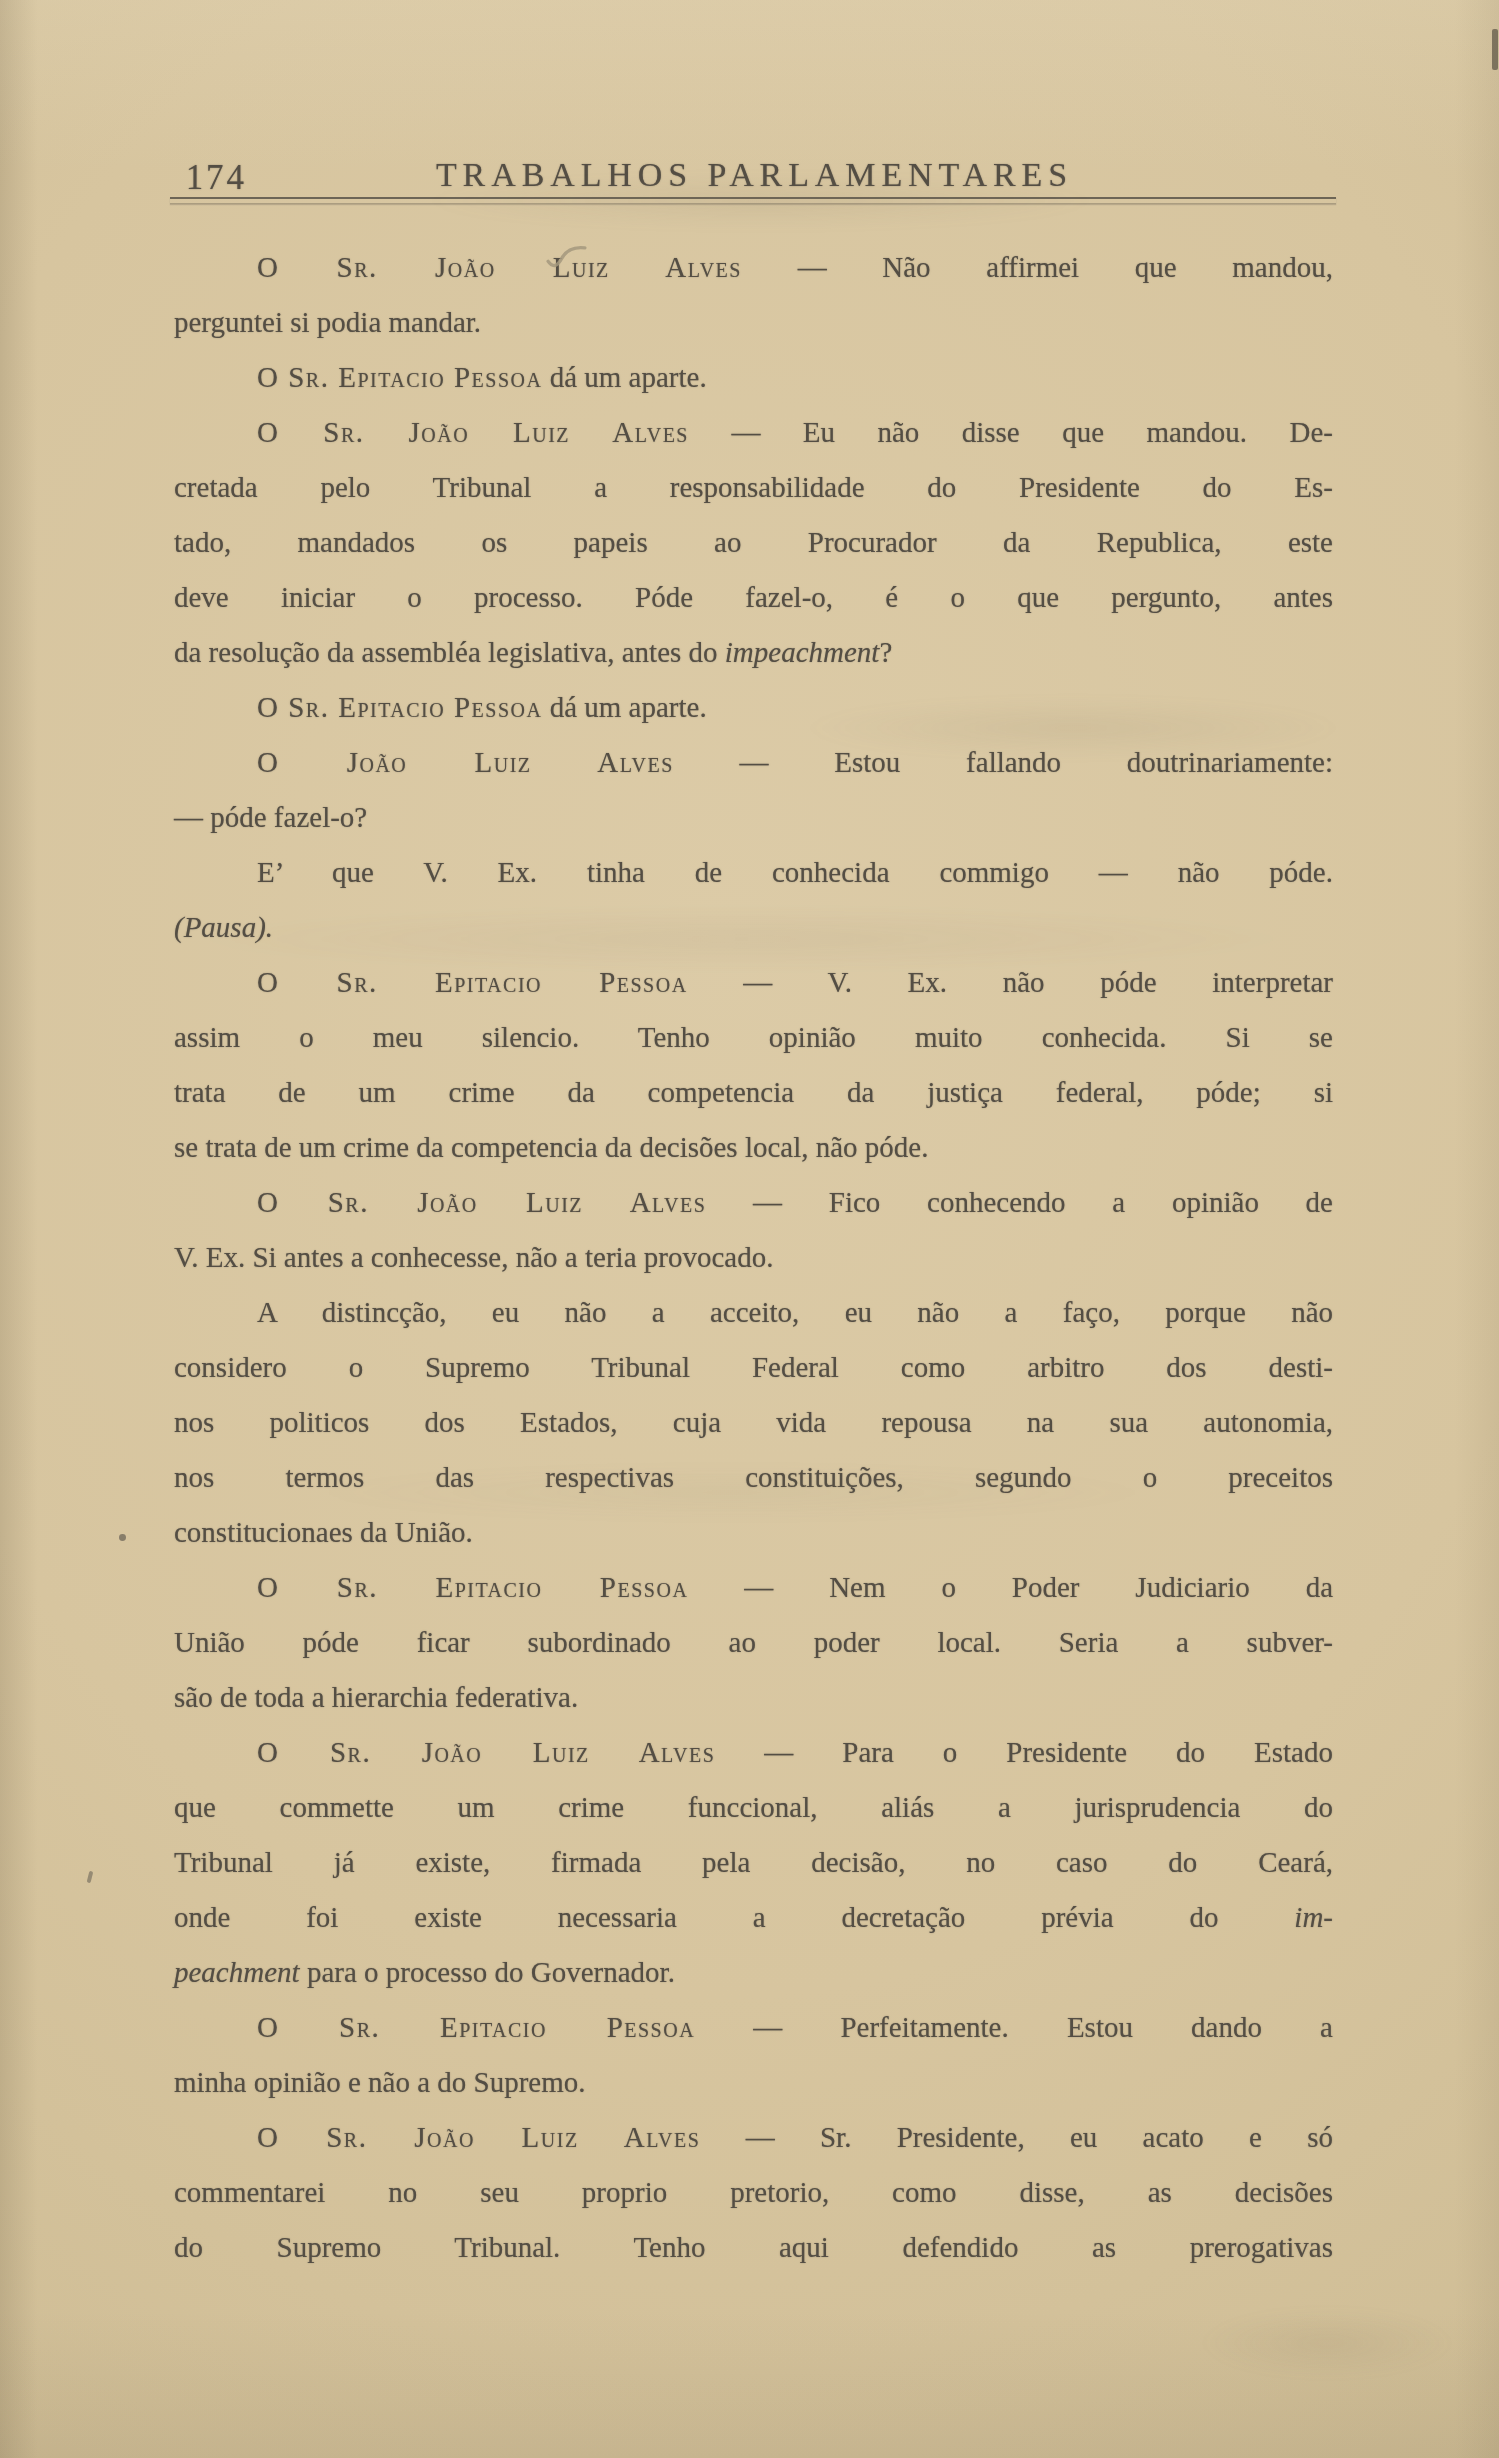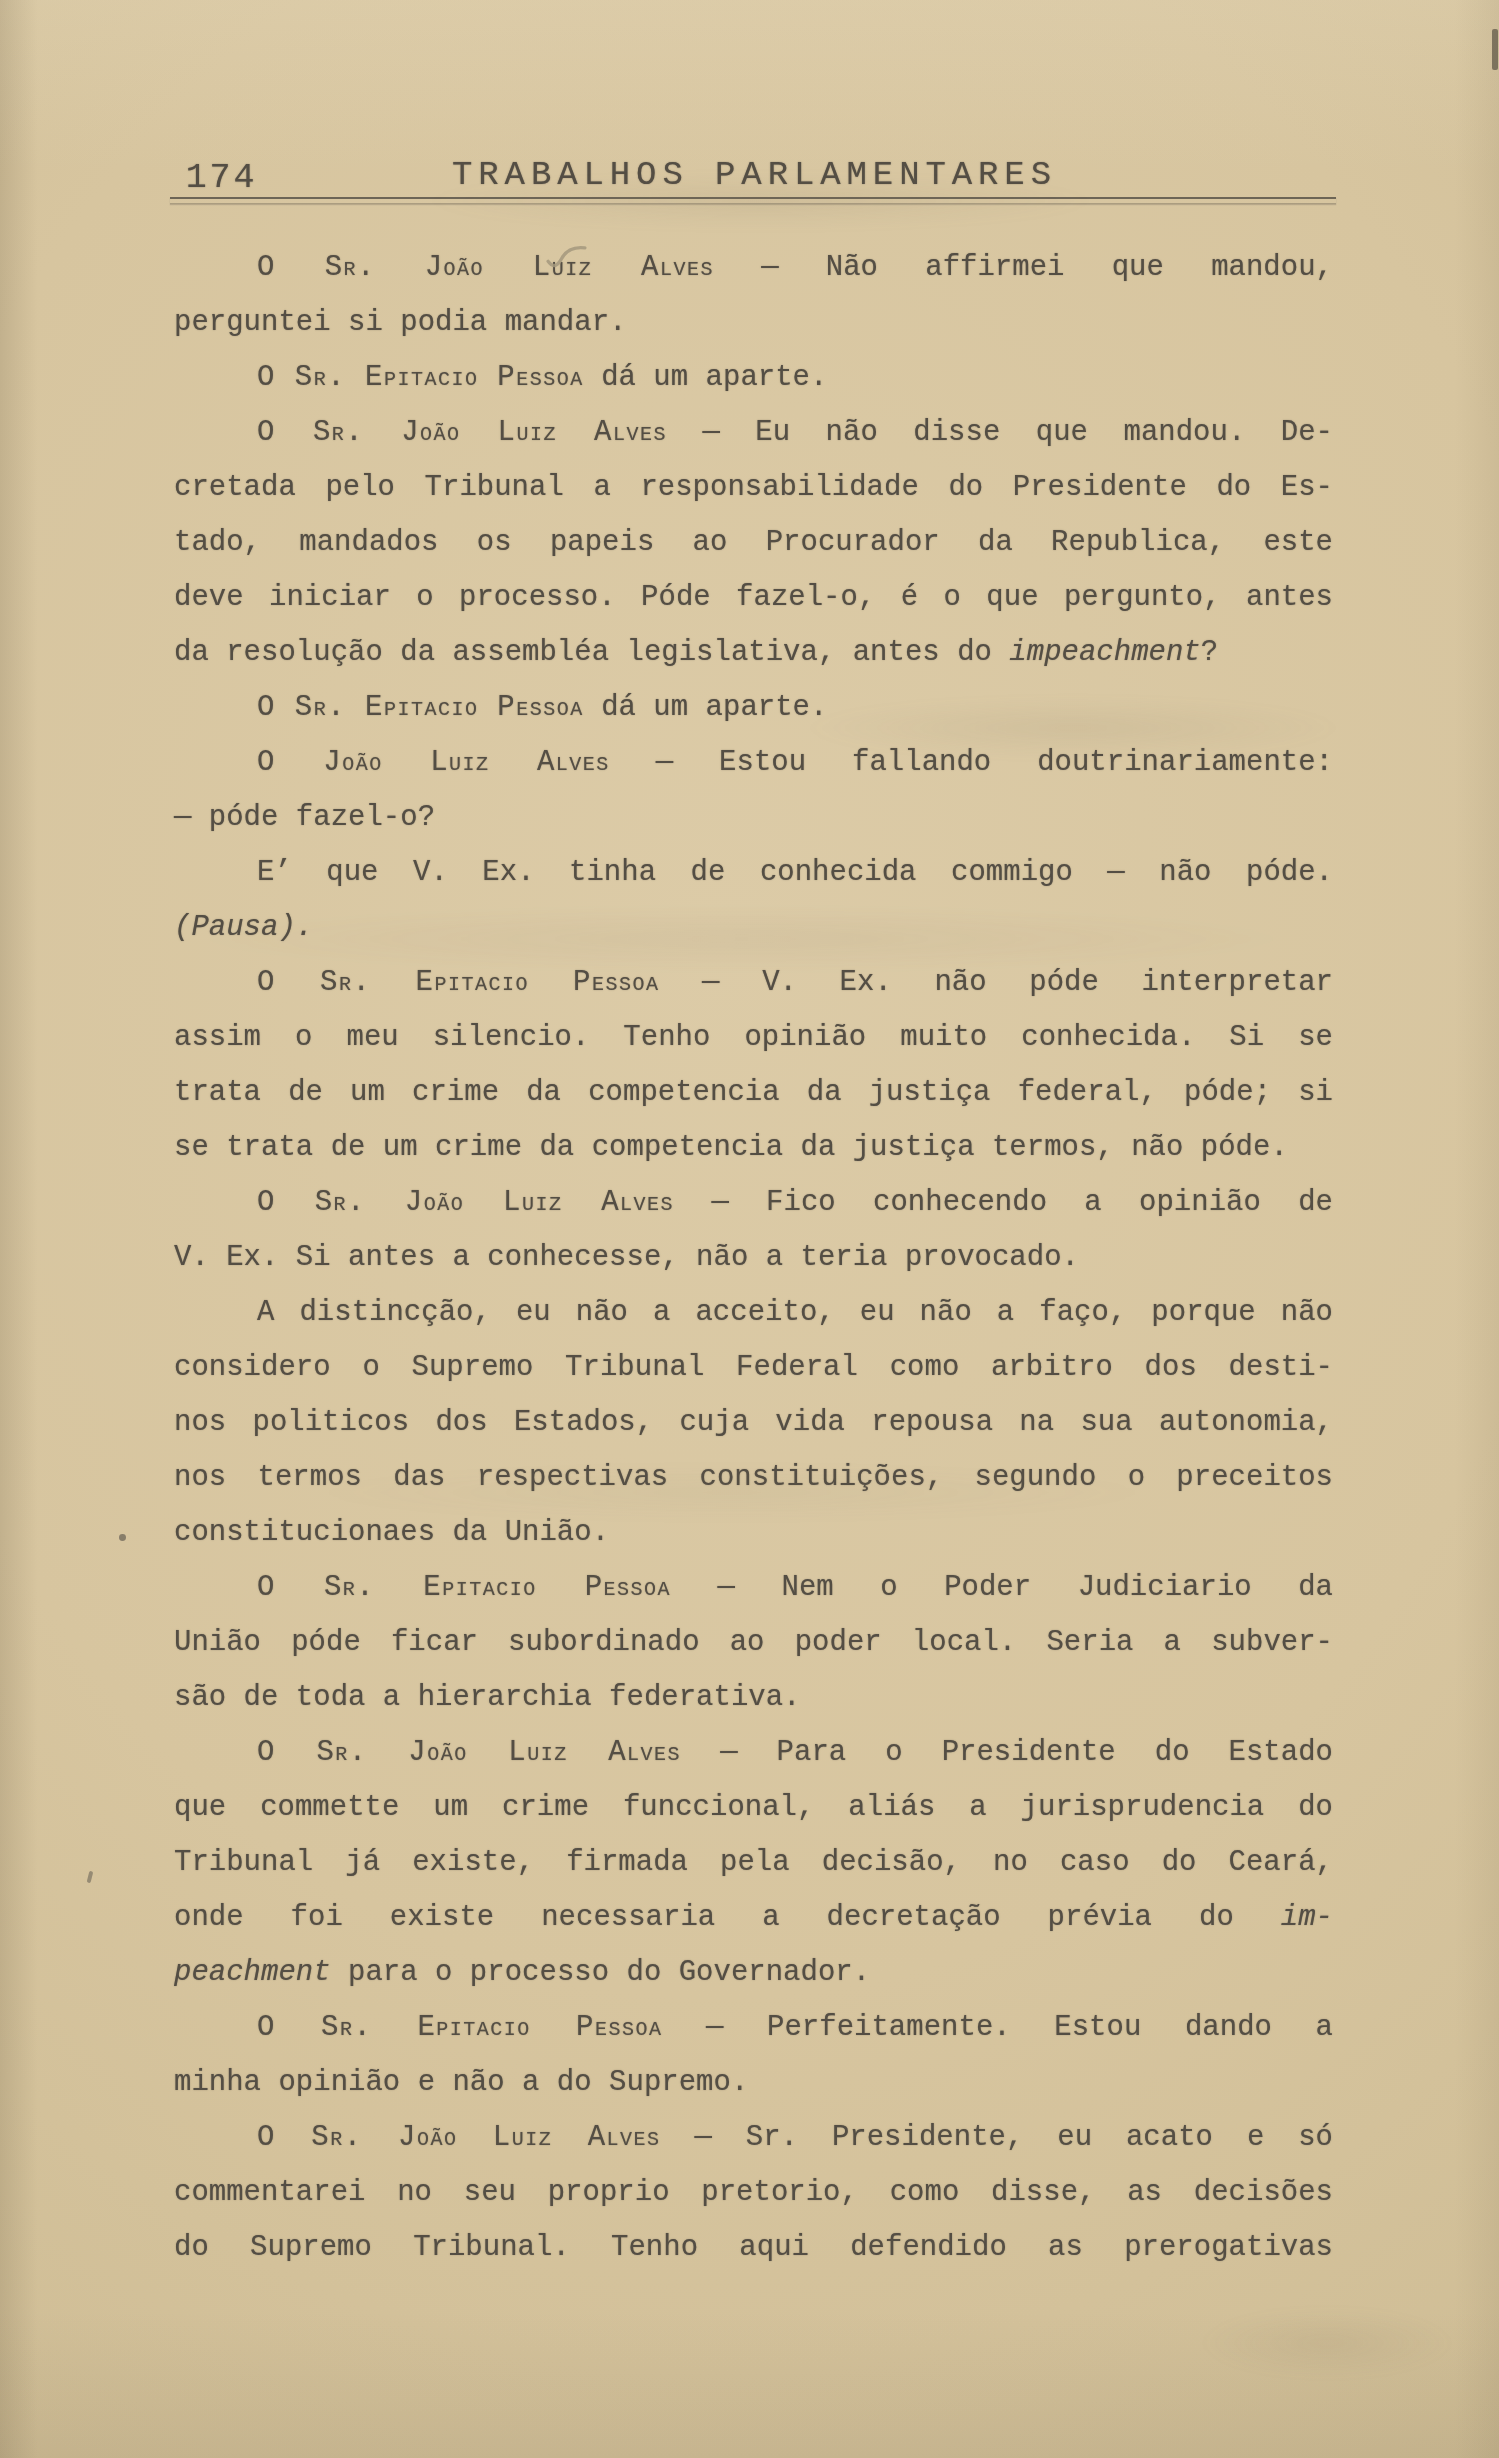--- a/index.html
+++ b/index.html
@@ -1,21 +1,21 @@
 <!DOCTYPE html>
 <html><head>
 <meta charset="utf-8">
 <title>Trabalhos Parlamentares — p. 174</title>
 <style>
   html,body{margin:0;padding:0;}
   body{width:1500px;height:2459px;background:#c8b68d;}
   .page{
     position:relative;width:1500px;height:2459px;overflow:hidden;
     background:radial-gradient(ellipse 120% 90% at 48% 38%, #dccba7 0%, #d7c59f 48%, #cfbd95 82%, #c7b48a 100%);
-    font-family:Liberation Mono, monospace;
+    font-family:Liberation Serif, serif;
     color:#544e44;
   }
   
   .page::before{
     content:"";position:absolute;inset:0;pointer-events:none;
     background:
       linear-gradient(90deg, rgba(110,96,70,.20) 0%, rgba(110,96,70,0) 2.5%),
       linear-gradient(270deg, rgba(110,96,70,.10) 0%, rgba(110,96,70,0) 3%),
       linear-gradient(0deg, rgba(110,96,70,.12) 0%, rgba(110,96,70,0) 6%),
       linear-gradient(180deg, rgba(240,230,205,.18) 0%, rgba(240,230,205,0) 7%);
@@ -88,21 +88,21 @@
         <div class="line last"><span class="n">— póde fazel-o?</span></div>
       </div>
       <div class="para">
         <div class="line first"><span class="n">E’ que V. Ex. tinha de conhecida commigo — não póde.</span></div>
         <div class="line last"><span class="i">(Pausa).</span></div>
       </div>
       <div class="para">
         <div class="line first"><span class="sc">O Sr. Epitacio Pessoa</span><span class="n"> — V. Ex. não póde interpretar</span></div>
         <div class="line"><span class="n">assim o meu silencio. Tenho opinião muito conhecida. Si se</span></div>
         <div class="line"><span class="n">trata de um crime da competencia da justiça federal, póde; si</span></div>
-        <div class="line last"><span class="n">se trata de um crime da competencia da justiça termos, não póde.</span></div>
+        <div class="line last"><span class="n">se trata de um crime da competencia da decisões local, não póde.</span></div>
       </div>
       <div class="para">
         <div class="line first"><span class="sc">O Sr. João Luiz Alves</span><span class="n"> — Fico conhecendo a opinião de</span></div>
         <div class="line last"><span class="n">V. Ex. Si antes a conhecesse, não a teria provocado.</span></div>
       </div>
       <div class="para">
         <div class="line first"><span class="n">A distincção, eu não a acceito, eu não a faço, porque não</span></div>
         <div class="line"><span class="n">considero o Supremo Tribunal Federal como arbitro dos desti-</span></div>
         <div class="line"><span class="n">nos politicos dos Estados, cuja vida repousa na sua autonomia,</span></div>
         <div class="line"><span class="n">nos termos das respectivas constituições, segundo o preceitos</span></div>

